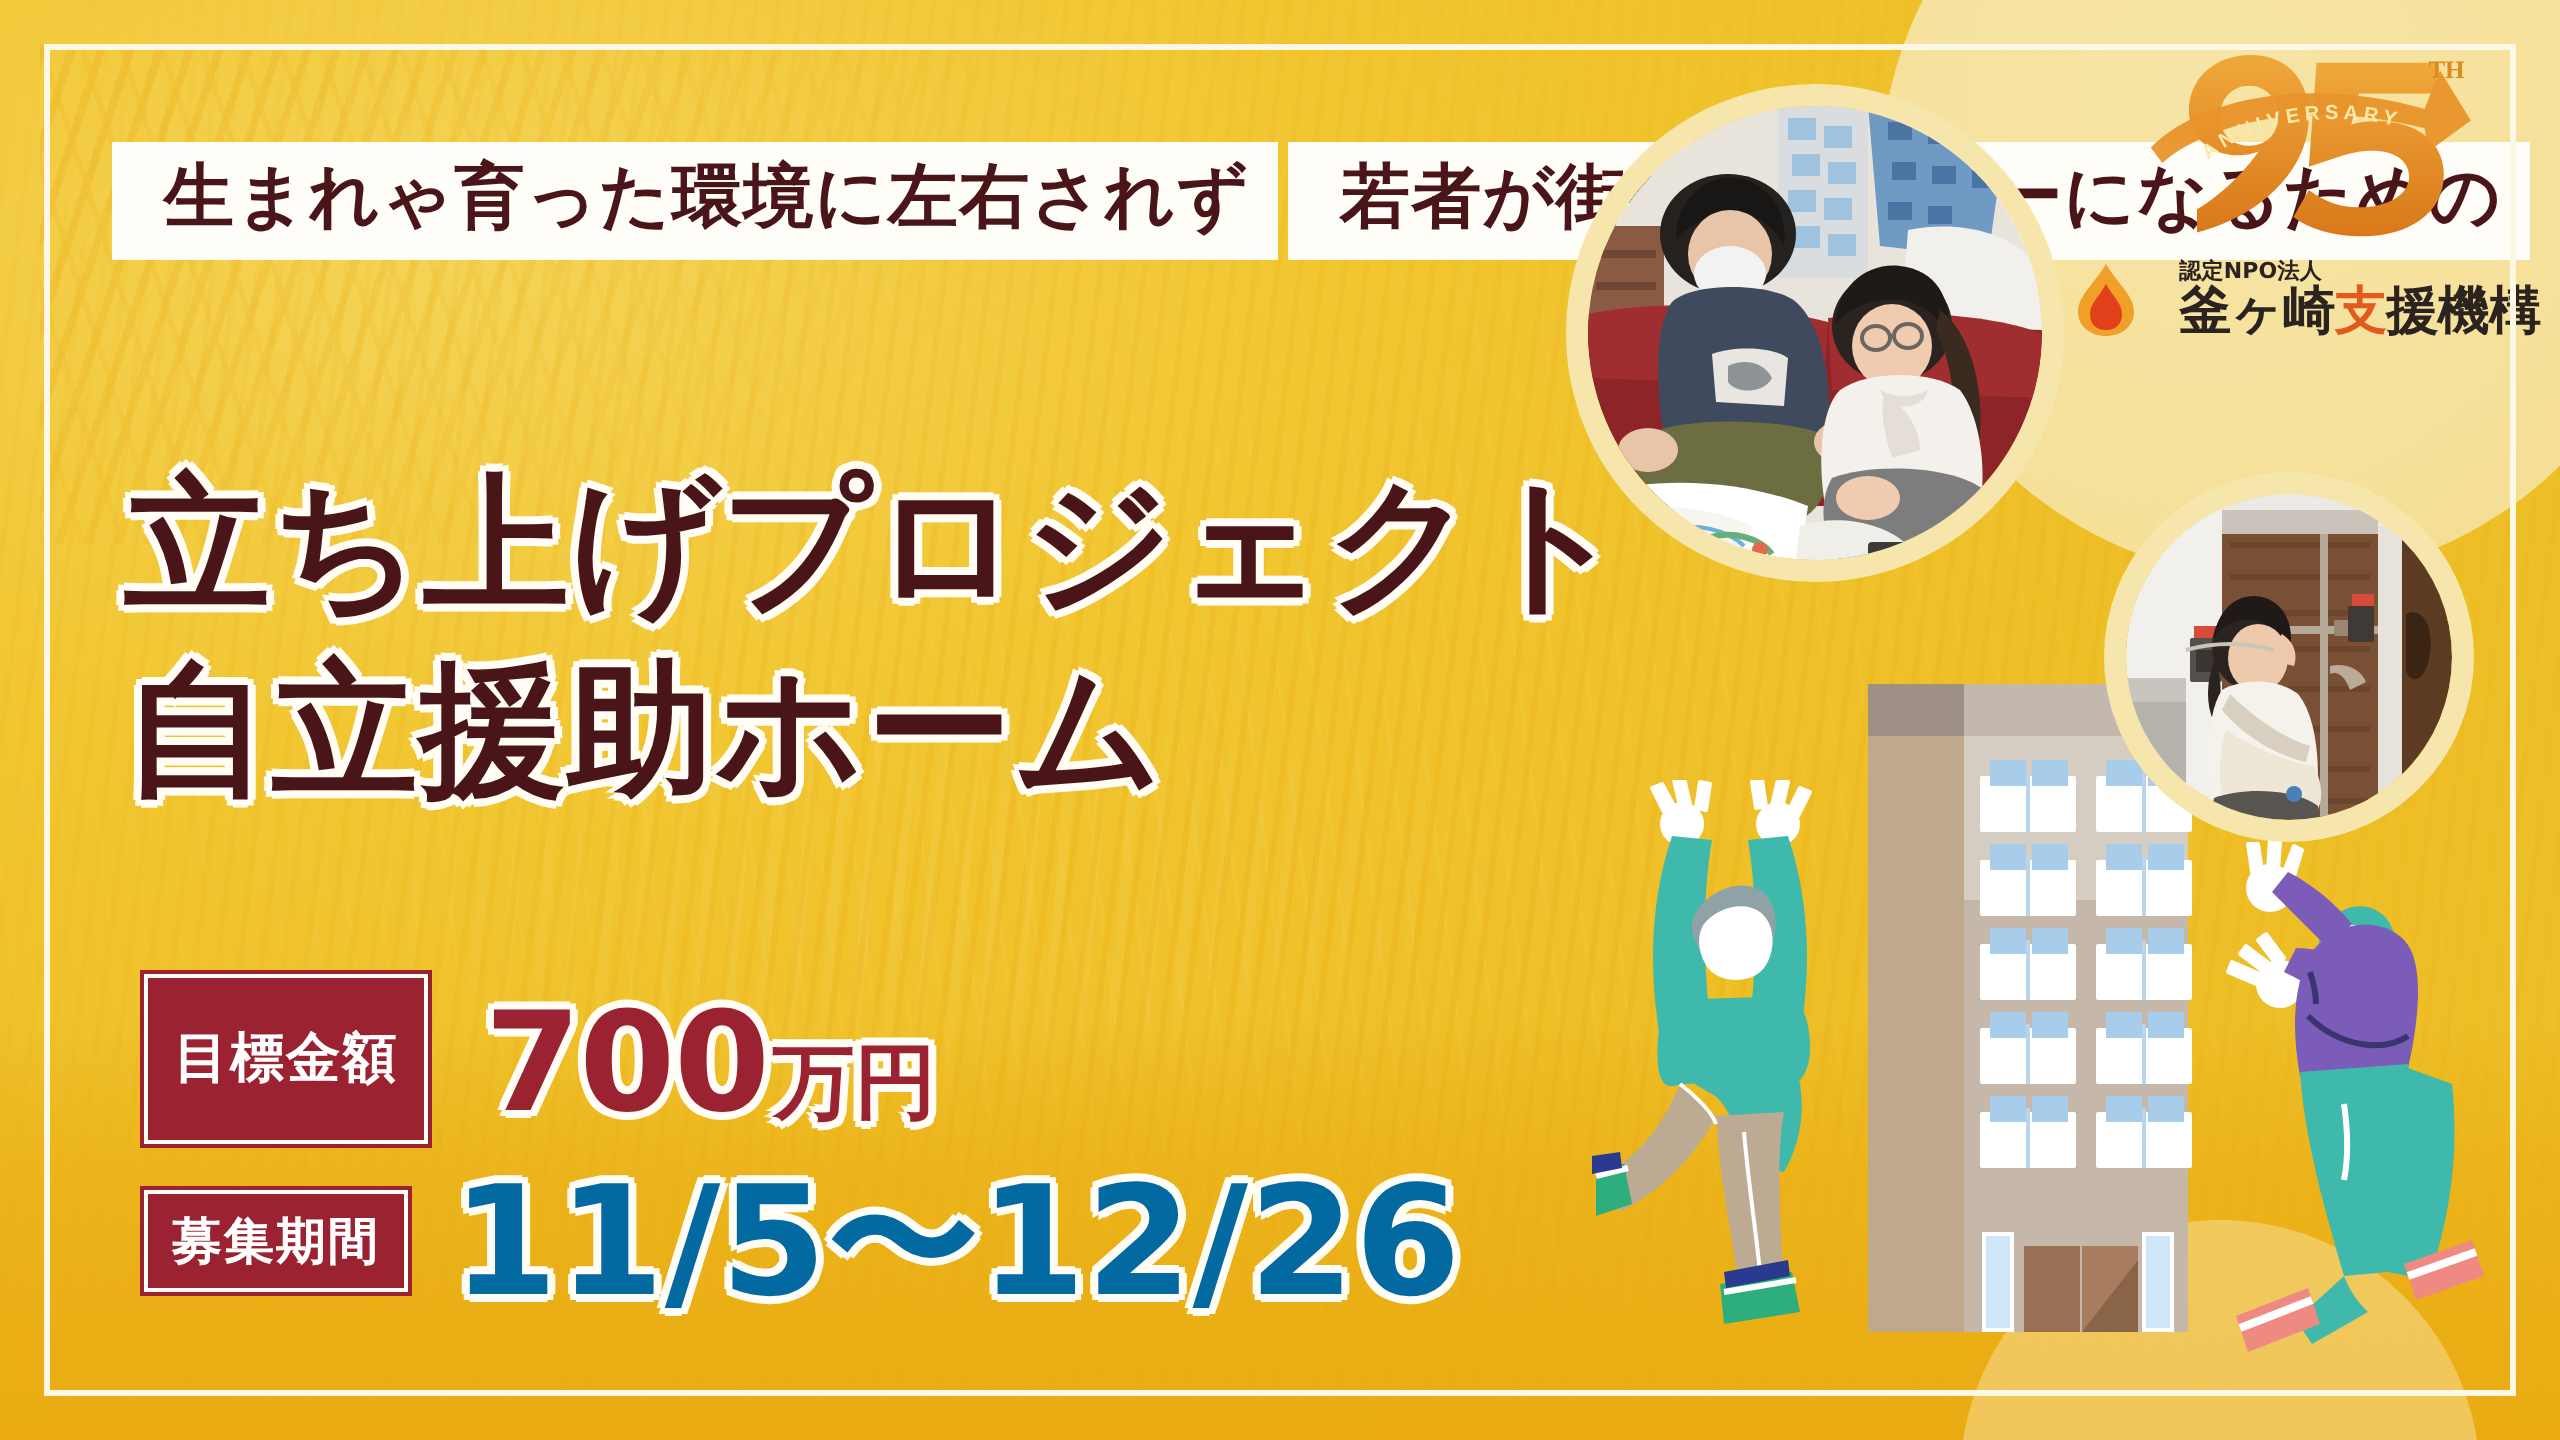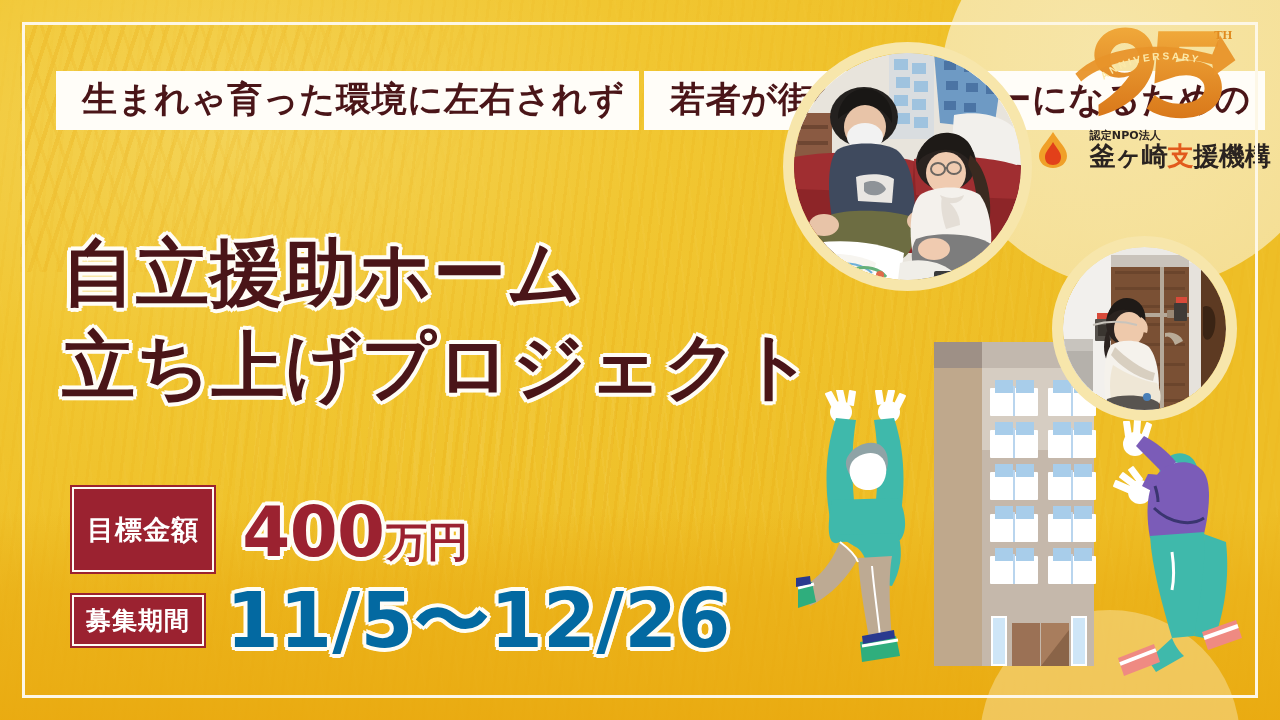--- a/index.html
+++ b/index.html
@@ -494,28 +494,28 @@
       </svg>
     </div>
   </div>
 
   <div class="kicker-wrap">
     <div class="kicker">生まれゃ育った環境に左右されず</div>
     <div class="kicker">若者が街のプレイヤーになるための</div>
   </div>
 
   <div class="title-wrap">
+    <div class="title-line">立ち上げプロジェクト</div>
     <div class="title-line">自立援助ホーム</div>
-    <div class="title-line">立ち上げプロジェクト</div>
   </div>
 
   <div class="info info-goal">
     <div class="badge">目標金額</div>
     <div class="amount">
-      <span class="amount-num">400</span>
+      <span class="amount-num">700</span>
       <span class="amount-unit">万円</span>
     </div>
   </div>
 
   <div class="info info-period">
     <div class="badge">募集期間</div>
     <div class="period-val">11/5〜12/26</div>
   </div>
 
   <div class="logo-block">

